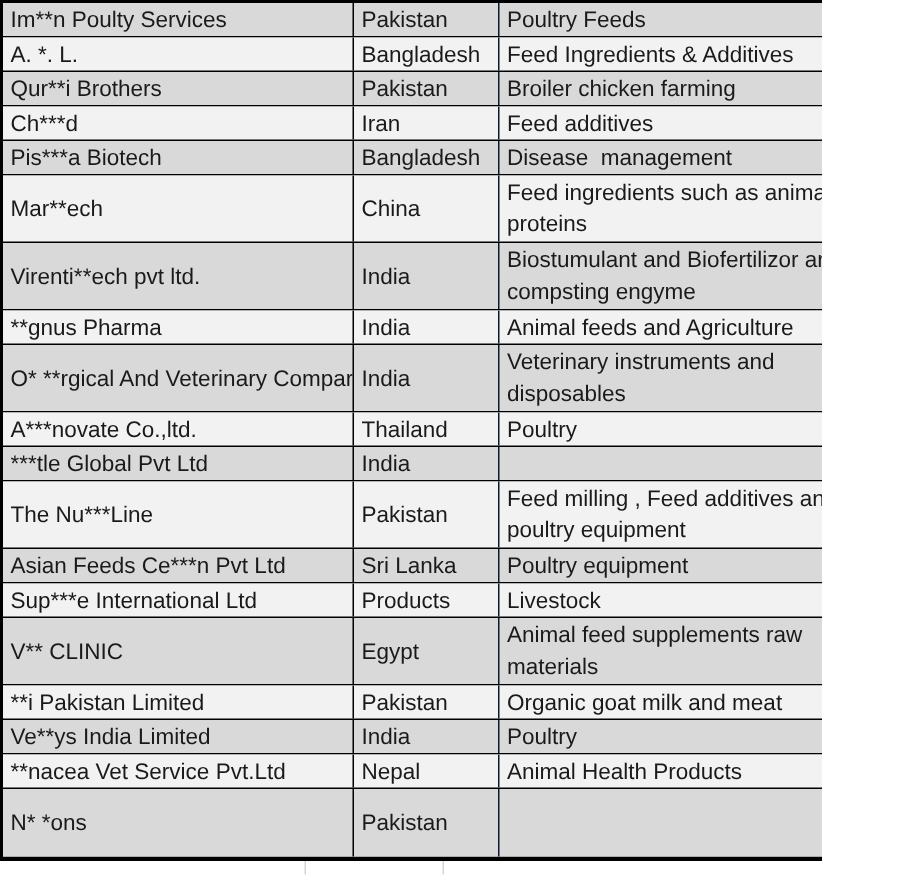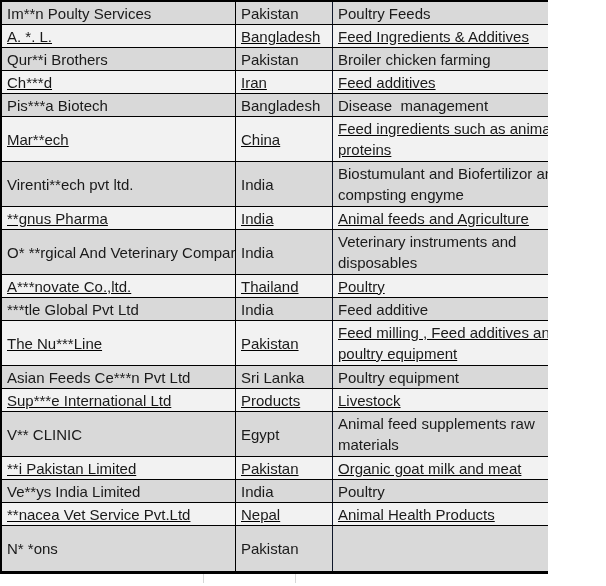--- a/index.html
+++ b/index.html
@@ -8,21 +8,21 @@
   .tbl{
     box-sizing:border-box;width:606px;
     border:2px solid #000000;border-bottom-width:3px;
     background:#ffffff;
   }
   .row{display:flex;box-sizing:border-box;border-bottom:1px solid #000000;}
   .row:last-child{border-bottom:none;}
   .h-s{height:23px;}
   .h-d{height:45px;}
   .gray{background:#d9d9d9;}
-  .light{background:#f2f2f2;text-decoration:underline;}
+  .light{background:#f2f2f2;}
   .cell{
     box-sizing:border-box;display:flex;align-items:center;
     padding:0 5px;font-size:15px;line-height:21px;color:#1a1a1a;
   }
   .c1{width:234px;border-right:1px solid #000000;white-space:nowrap;overflow:hidden;padding-right:0;}
   .c2{width:97px;border-right:1px solid #0f172a;}
   .c3{flex:1;white-space:pre-wrap;overflow:hidden;}
   .strip{position:relative;width:606px;height:9px;background:#ffffff;}
   .vline{position:absolute;top:0;width:1px;height:9px;background:#d6d6d6;}
   .vline-1{left:203px;}
@@ -90,21 +90,20 @@
 
     <div class="row light h-s">
       <div class="cell c1">A***novate Co.,ltd.</div>
       <div class="cell c2">Thailand</div>
       <div class="cell c3">Poultry</div>
     </div>
 
     <div class="row gray h-s">
       <div class="cell c1">***tle Global Pvt Ltd</div>
       <div class="cell c2">India</div>
-      <div class="cell c3">Feed additive</div>
     </div>
 
     <div class="row light h-d">
       <div class="cell c1">The Nu***Line</div>
       <div class="cell c2">Pakistan</div>
       <div class="cell c3">Feed milling , Feed additives and poultry equipment</div>
     </div>
 
     <div class="row gray h-s">
       <div class="cell c1">Asian Feeds Ce***n Pvt Ltd</div>

